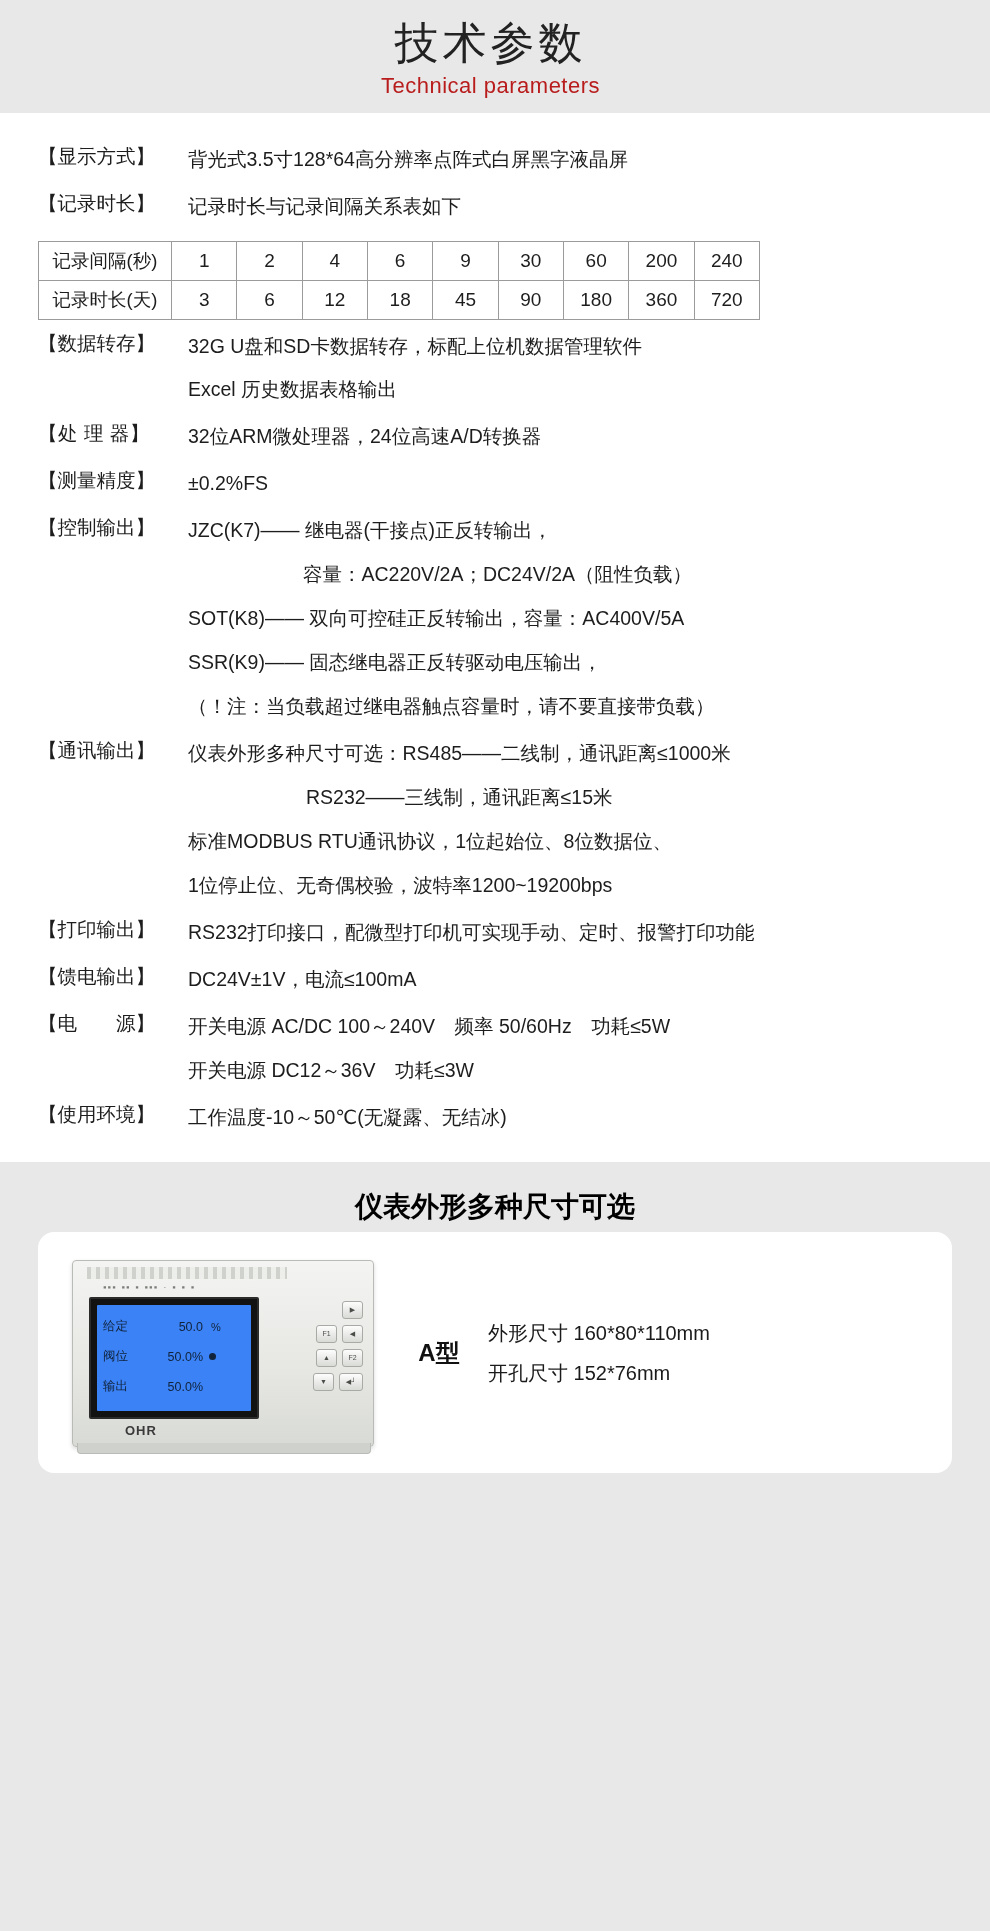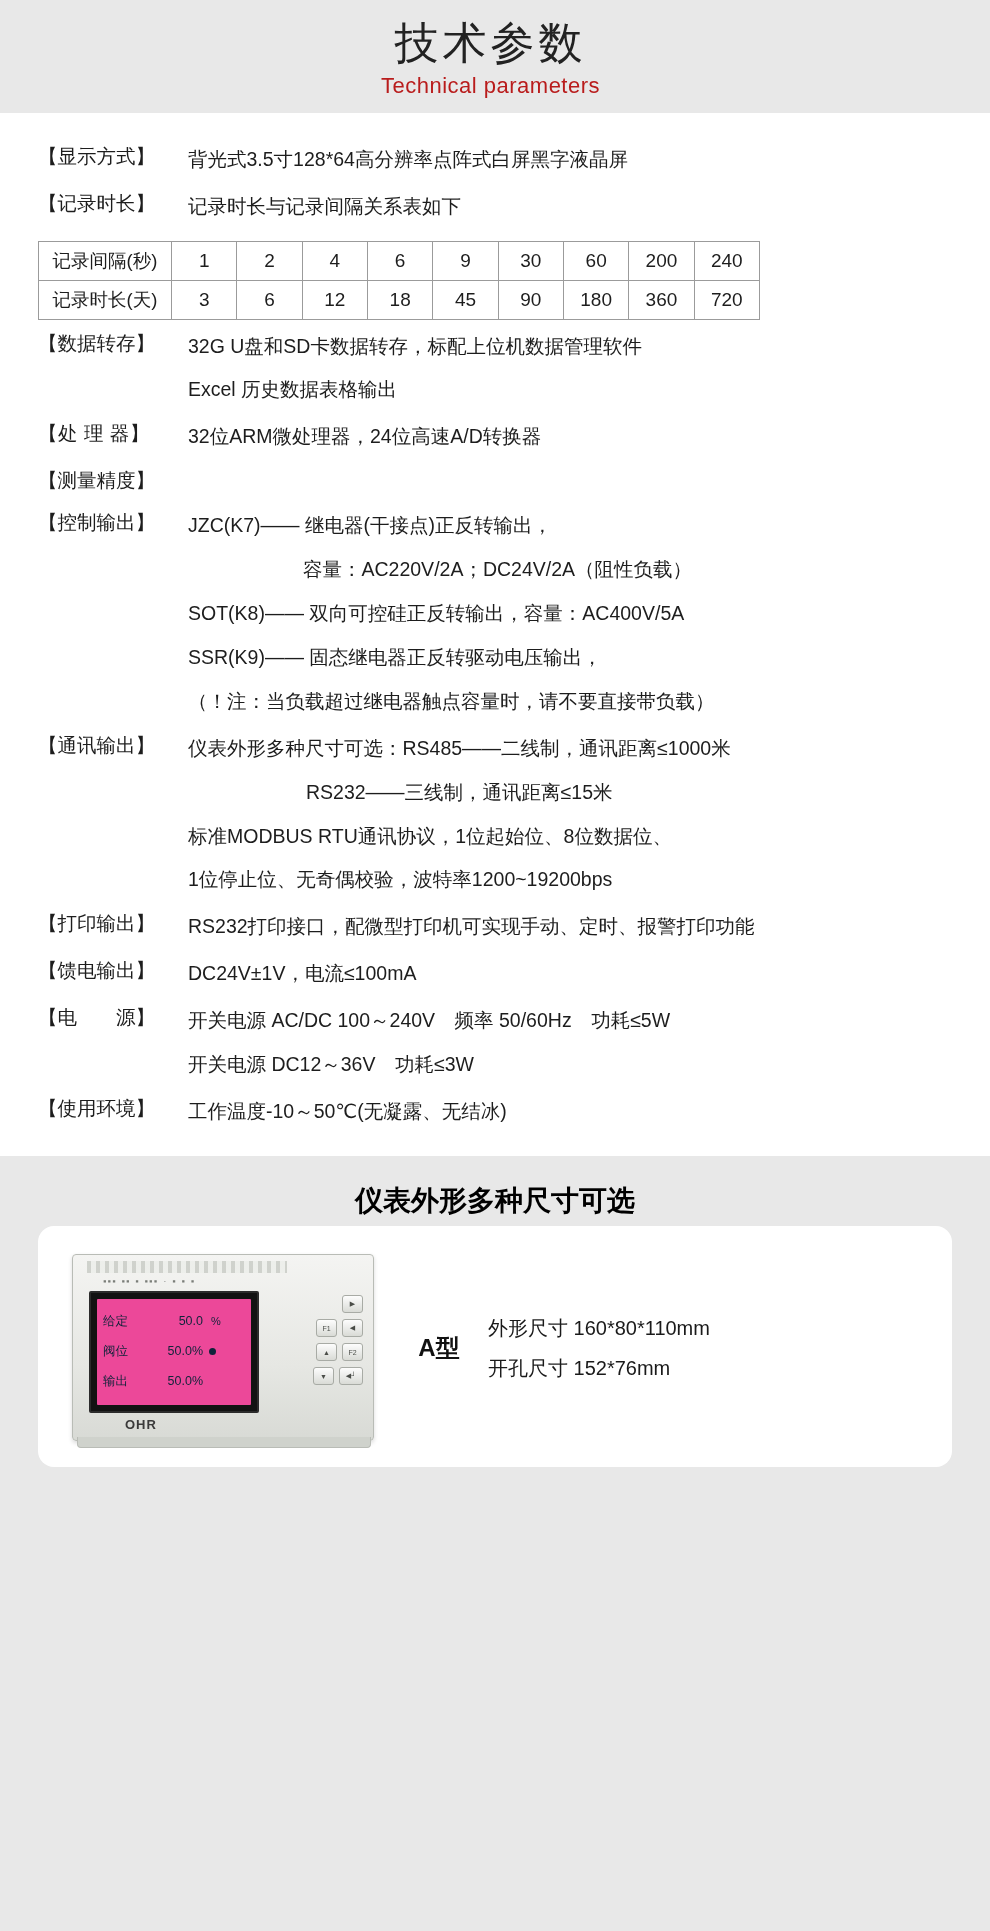--- a/index.html
+++ b/index.html
@@ -132,21 +132,21 @@
     position:absolute;left:16px;top:36px;
     width:170px;height:122px;
     background:#121212;
     border:2px solid #2b2b2b;
     border-radius:2px;
     padding:6px;
     box-sizing:border-box;
   }
   .lcd-inner{
     width:100%;height:100%;
-    background:#ec4899;
+    background:#3b82f6;
     border-radius:1px;
     padding:7px 6px;
     box-sizing:border-box;
     font-size:12.5px;
     color:#10233a;
   }
   .lcd-line{
     display:flex;align-items:center;
     height:30px;
   }
@@ -263,20 +263,21 @@
         </div>
       </div>
 
       <div class="row">
         <div class="label spaced">【处 理 器】</div>
         <div class="value">32位ARM微处理器，24位高速A/D转换器</div>
       </div>
 
       <div class="row">
         <div class="label">【测量精度】</div>
+        <div class="value">±0.2%FS</div>
       </div>
 
       <div class="row">
         <div class="label">【控制输出】</div>
         <div class="value">
           <span>JZC(K7)—— 继电器(干接点)正反转输出，</span>
           <span class="sub indent1">容量：AC220V/2A；DC24V/2A（阻性负载）</span>
           <span class="sub">SOT(K8)—— 双向可控硅正反转输出，容量：AC400V/5A</span>
           <span class="sub">SSR(K9)—— 固态继电器正反转驱动电压输出，</span>
           <span class="sub">（！注：当负载超过继电器触点容量时，请不要直接带负载）</span>

